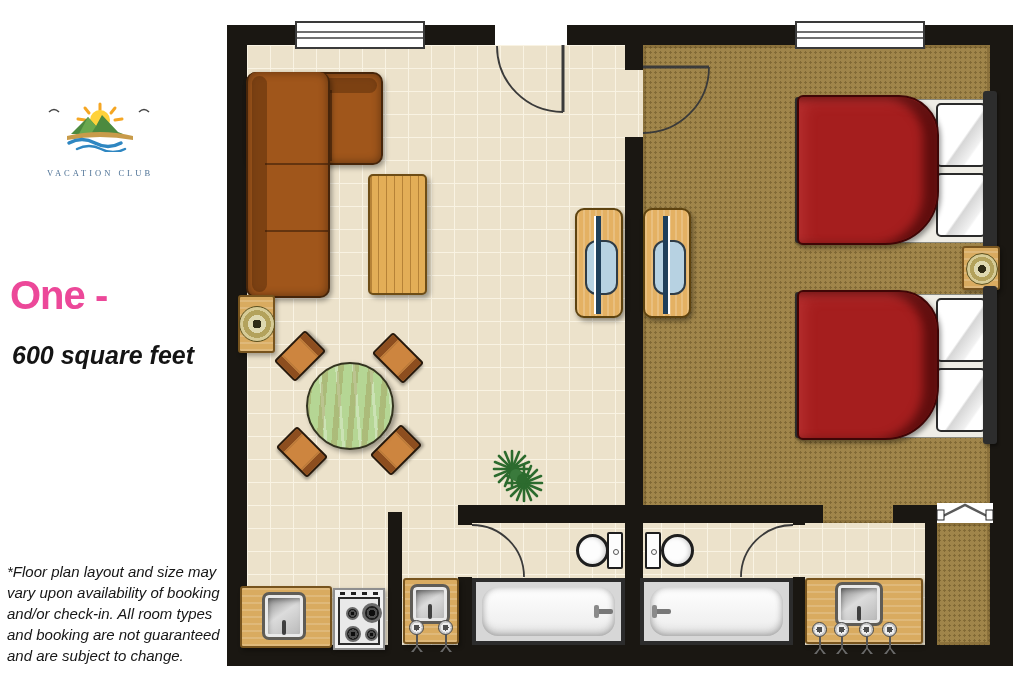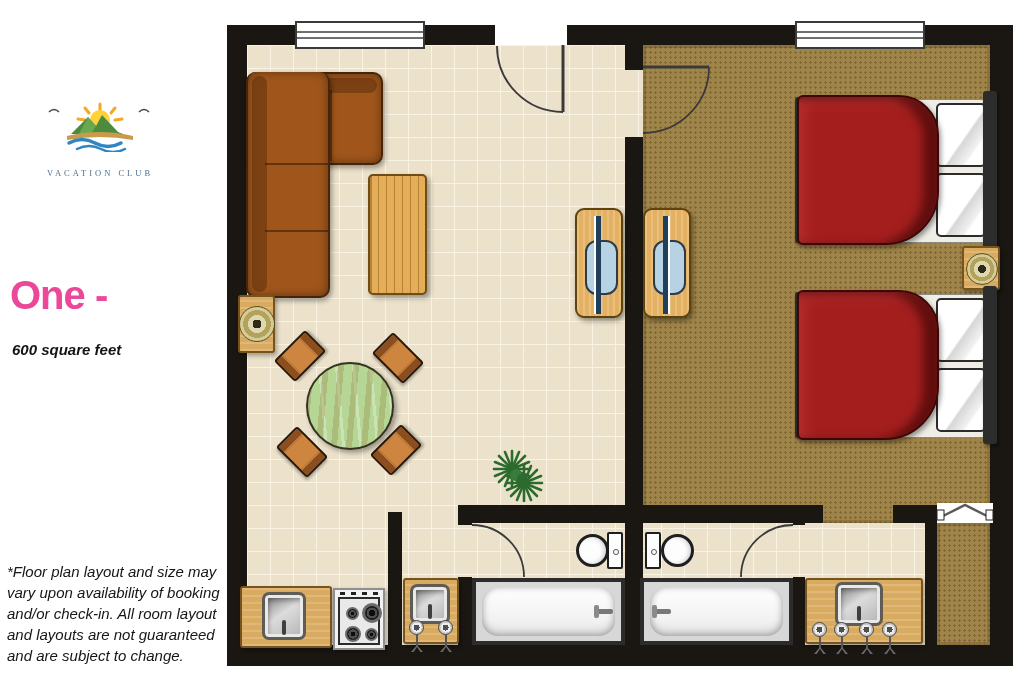--- a/index.html
+++ b/index.html
@@ -83,21 +83,21 @@
   .faucet::before{content:'';position:absolute;top:-4px;width:5px;height:13px;background:#8a8a8a;border-radius:2px;}
   svg.doors{position:absolute;left:0;top:0;}
   
   .sidebar{position:absolute;left:0;top:0;width:227px;height:673px;background:#fff;}
   .brand{position:absolute;left:0;top:146px;width:200px;text-align:center;color:var(--logoBlue);
         font-family:"Liberation Serif",serif;font-size:21px;letter-spacing:2px;font-weight:bold;}
   .brand-sub{position:absolute;left:0;top:168px;width:200px;text-align:center;color:#4e7296;
         font-family:"Liberation Serif",serif;font-size:8.5px;letter-spacing:3px;}
   .title{position:absolute;left:10px;top:240px;font-size:40px;font-weight:bold;color:#ec4899;
         letter-spacing:-1px;line-height:46px;margin-top:32px;}
-  .size{position:absolute;left:12px;top:341px;font-size:15px;font-weight:bold;font-style:italic;color:#141414;}
+  .size{position:absolute;left:12px;top:341px;font-size:25px;font-weight:bold;font-style:italic;color:#141414;}
   .disc{position:absolute;left:7px;top:561px;width:213px;font-size:15px;font-style:italic;
         color:#161616;line-height:21px;}
 </style>
 </head>
 <body>
 
 <div class="sidebar">
   <svg class="abs" style="left:35px;top:100px" width="130" height="52" viewBox="0 0 130 52">
     <path d="M14,12 q5,-5 10,0" stroke="#444" stroke-width="1.5" fill="none"></path>
     <path d="M104,12 q5,-5 10,0" stroke="#444" stroke-width="1.5" fill="none"></path>
@@ -115,21 +115,21 @@
     <path d="M53,17 L61,26 L56,34 L44,34 Z" fill="#6aa84f"></path>
     <path d="M32,36 Q65,28 98,36 L98,40 Q65,34 32,40 Z" fill="#c89b4a"></path>
     <path d="M34,43 Q47,36 60,43 T86,43" stroke="#2e86c1" stroke-width="3.5" fill="none" stroke-linecap="round"></path>
     <path d="M42,49 Q54,43 66,49 T90,49" stroke="#2e86c1" stroke-width="2.5" fill="none" stroke-linecap="round"></path>
   </svg>
   <div class="brand-sub">VACATION CLUB</div>
   <div class="title">
     <div>One -</div>
   </div>
   <div class="size">600 square feet</div>
-  <div class="disc">*Floor plan layout and size may vary upon availability of booking and/or check-in. All room layout and layouts are not guaranteed and are subject to change.</div>
+  <div class="disc">*Floor plan layout and size may vary upon availability of booking and/or check-in. All room types and booking are not guaranteed and are subject to change.</div>
 </div>
 
 <div class="plan">
 
   <div class="tile" style="left:20px;top:25px;width:678px;height:600px"></div>
   <div class="carpet" style="left:416px;top:25px;width:347px;height:478px"></div>
   <div class="carpet" style="left:710px;top:503px;width:53px;height:122px"></div>
 
   <div class="w" style="left:0;top:5px;width:68px;height:20px"></div>
   <div class="w" style="left:198px;top:5px;width:70px;height:20px"></div>

